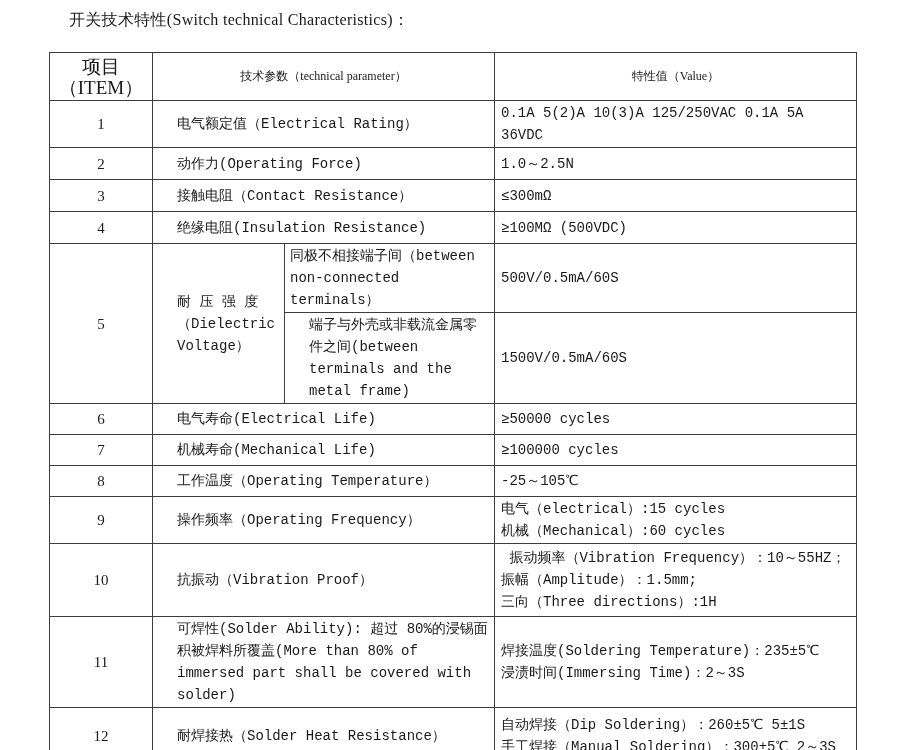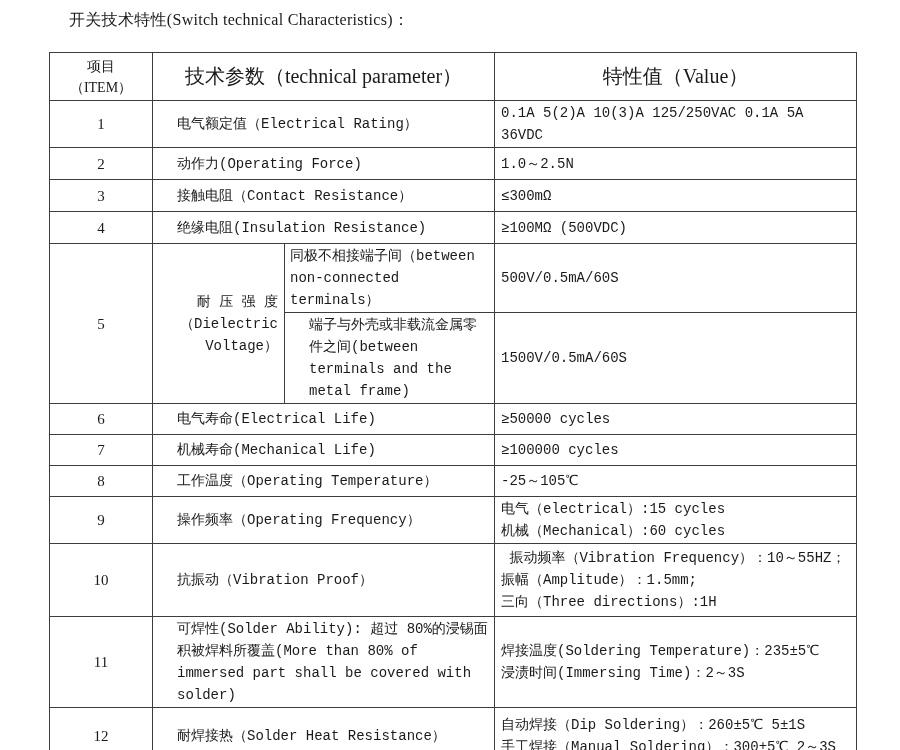--- a/index.html
+++ b/index.html
@@ -16,36 +16,36 @@
     position:absolute;left:49px;top:52px;width:807px;
     border-collapse:collapse;table-layout:fixed;
   }
   th,td{
     border:1px solid #3d3d3d;
     vertical-align:middle;
     padding:1px 6px;
     overflow:hidden;
   }
   th{
-    font-weight:normal;font-size:20px;text-align:center;
+    font-weight:normal;font-size:12px;text-align:center;
     font-family:"Liberation Serif","DejaVu Serif",serif;
   }
-  th.hitem{white-space:pre-line;line-height:21px;font-size:14px;}
+  th.hitem{white-space:pre-line;line-height:21px;font-size:19px;}
   td{
     font-family:"Liberation Mono","DejaVu Sans Mono",monospace;
     font-size:14px;line-height:22px;
   }
   td.item{
     text-align:center;
     font-family:"Liberation Serif","DejaVu Serif",serif;
     font-size:15px;
   }
   td.param{padding-left:24px;}
   td.val{padding-left:6px;white-space:pre-wrap;}
-  td.pre{white-space:pre-wrap;text-align:right;}
+  td.pre{white-space:pre-wrap;}
 </style>
 </head>
 <body>
 
 <div class="page-title">开关技术特性(Switch technical Characteristics)：</div>
 
 <table class="spec">
   <colgroup>
     <col style="width:103px">
     <col style="width:132px">

